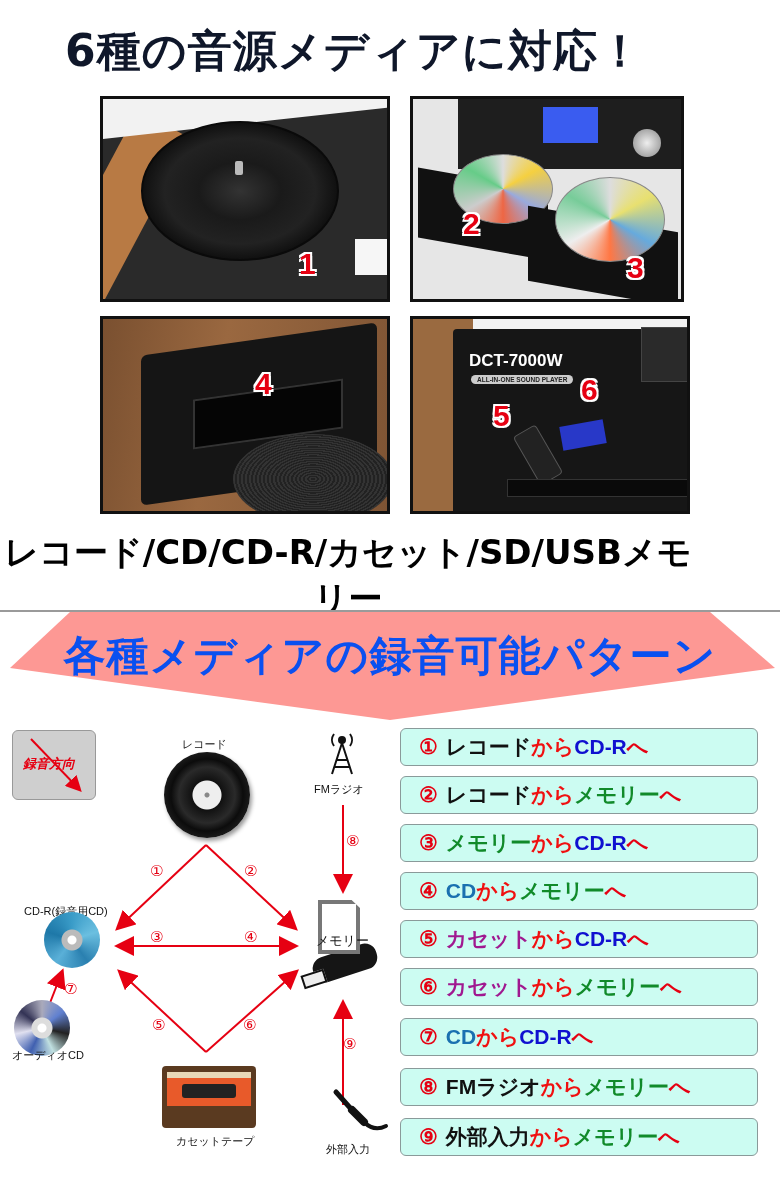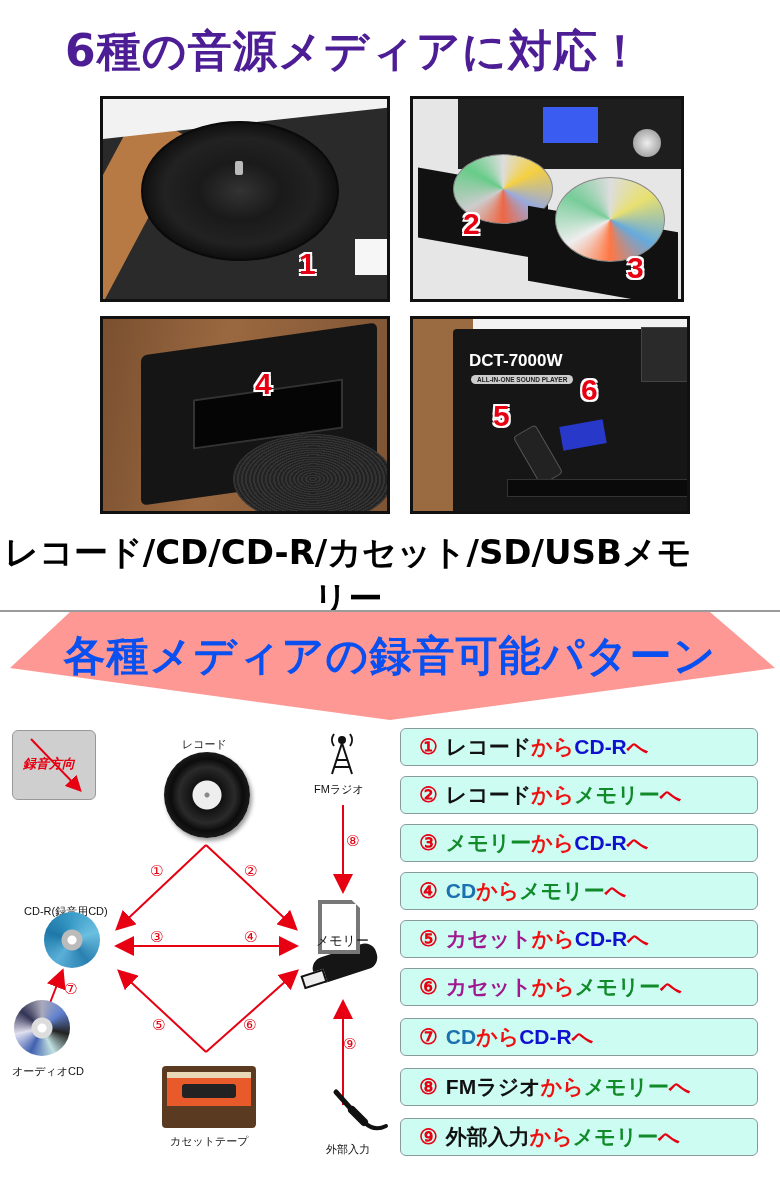--- a/index.html
+++ b/index.html
@@ -1,18 +1,18 @@
 <!DOCTYPE html>
 <html><head>
 <meta charset="utf-8">
 <style>
   * { box-sizing: border-box; margin: 0; padding: 0; }
   body { width: 780px; height: 1200px; background: #ffffff; font-family: "DejaVu Sans", sans-serif; position: relative; overflow: hidden; }
   .abs { position: absolute; }
-  .title-main { left: 0; top: 22px; width: 708px; text-align: center; font-size: 44px; font-weight: bold; color: #4c1d95; letter-spacing: 1px; }
+  .title-main { left: 0; top: 22px; width: 708px; text-align: center; font-size: 44px; font-weight: bold; color: #0f172a; letter-spacing: 1px; }
   .photo { border: 3px solid #111; overflow: hidden; }
   .photo .num { position: absolute; font-size: 30px; font-weight: bold; color: #e60012; font-family: "Liberation Sans", sans-serif; text-shadow: -2px -2px 0 #fff, 2px -2px 0 #fff, -2px 2px 0 #fff, 2px 2px 0 #fff; }
   .subtitle { left: 0; top: 530px; width: 696px; text-align: center; font-size: 34px; font-weight: bold; color: #000; }
   .divider { left: 0; top: 610px; width: 780px; height: 2px; background: #9a9a9a; }
   .banner-title { left: 0; top: 628px; width: 780px; text-align: center; font-size: 42px; font-weight: bold; color: #0a50f0; letter-spacing: 1px; }
   .pattern { left: 400px; width: 358px; height: 38px; background: #ccfcf2; border: 1.5px solid #8a9a9a; border-radius: 6px; padding-left: 18px; display: flex; align-items: center; font-size: 21px; font-weight: bold; font-family: "Liberation Sans", sans-serif; }
   .pattern span { white-space: nowrap; }
   .num-red { color: #e60012; margin-right: 8px; }
   .lbl { font-size: 11px; color: #111; font-family: "Liberation Sans", sans-serif; }
   .arrow-num { font-size: 15px; color: #e60012; }
@@ -122,32 +122,32 @@
       <path d="M26,4 A10,10 0 0 1 26,16"></path>
     <path d="M18,13 L8,44 M18,13 L28,44 M12,30 L24,30 M10,37 L26,37"></path>
   </g>
 </svg>
 <div class="abs lbl" style="left:314px;top:782px;">FMラジオ</div>
 
 <div class="abs lbl" style="left:24px;top:904px;">CD-R(録音用CD)</div>
 <div class="abs" style="left:44px;top:912px;width:56px;height:56px;border-radius:50%;background:radial-gradient(circle,#fff 0 4px,#bbb 5px 10px,transparent 11px),conic-gradient(#3a9cc8,#6bbfe0,#2a80b0,#5ab0d8,#1e78a8,#3a9cc8);"></div>
 
 <div class="abs" style="left:14px;top:1000px;width:56px;height:56px;border-radius:50%;background:radial-gradient(circle,#fff 0 4px,#ddd 5px 10px,transparent 11px),conic-gradient(#aab,#6080d0,#222,#c0e0e0,#4060b0,#e0e0f0,#335,#aab);"></div>
-<div class="abs lbl" style="left:12px;top:1048px;margin-top:16px;">オーディオCD</div>
+<div class="abs lbl" style="left:12px;top:1048px;">オーディオCD</div>
 
 <div class="abs" style="left:312px;top:950px;width:66px;height:26px;background:#151515;border-radius:12px;transform:rotate(-18deg);"></div>
 <div class="abs" style="left:302px;top:972px;width:24px;height:14px;background:#eee;border:2px solid #111;transform:rotate(-18deg);"></div>
 <div class="abs" style="left:318px;top:900px;width:42px;height:54px;background:#fff;border:4px solid #777;clip-path:polygon(0 0,80% 0,100% 15%,100% 100%,0 100%);"></div>
 <div class="abs lbl" style="left:316px;top:932px;font-size:13px;">メモリー</div>
 
 <div class="abs" style="left:162px;top:1066px;width:94px;height:62px;background:#5a3a20;border-radius:4px;">
   <div class="abs" style="left:5px;top:6px;width:84px;height:34px;background:#e85a2a;border-top:6px solid #e8d8b8;"></div>
   <div class="abs" style="left:20px;top:18px;width:54px;height:14px;background:#222;border-radius:3px;"></div>
 </div>
-<div class="abs lbl" style="left:170px;top:1134px;">カセットテープ</div>
+<div class="abs lbl" style="left:176px;top:1134px;">カセットテープ</div>
 
 <svg class="abs" style="left:330px;top:1088px;" width="60" height="48">
   <g stroke="#111" fill="none" stroke-linecap="round">
     <line x1="6" y1="4" x2="22" y2="22" stroke-width="5"></line>
     <line x1="22" y1="22" x2="34" y2="34" stroke-width="8"></line>
     <path d="M34,34 Q44,44 56,38" stroke-width="4"></path>
   </g>
 </svg>
 <div class="abs lbl" style="left:326px;top:1142px;">外部入力</div>
 

